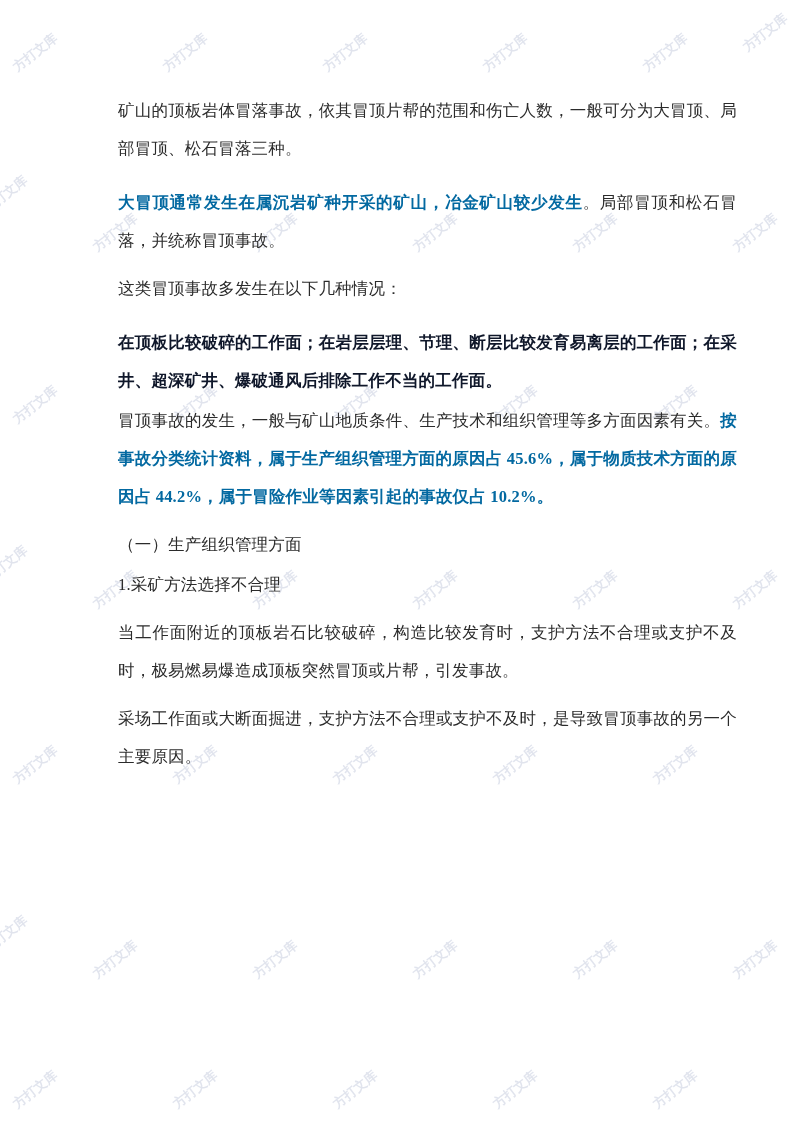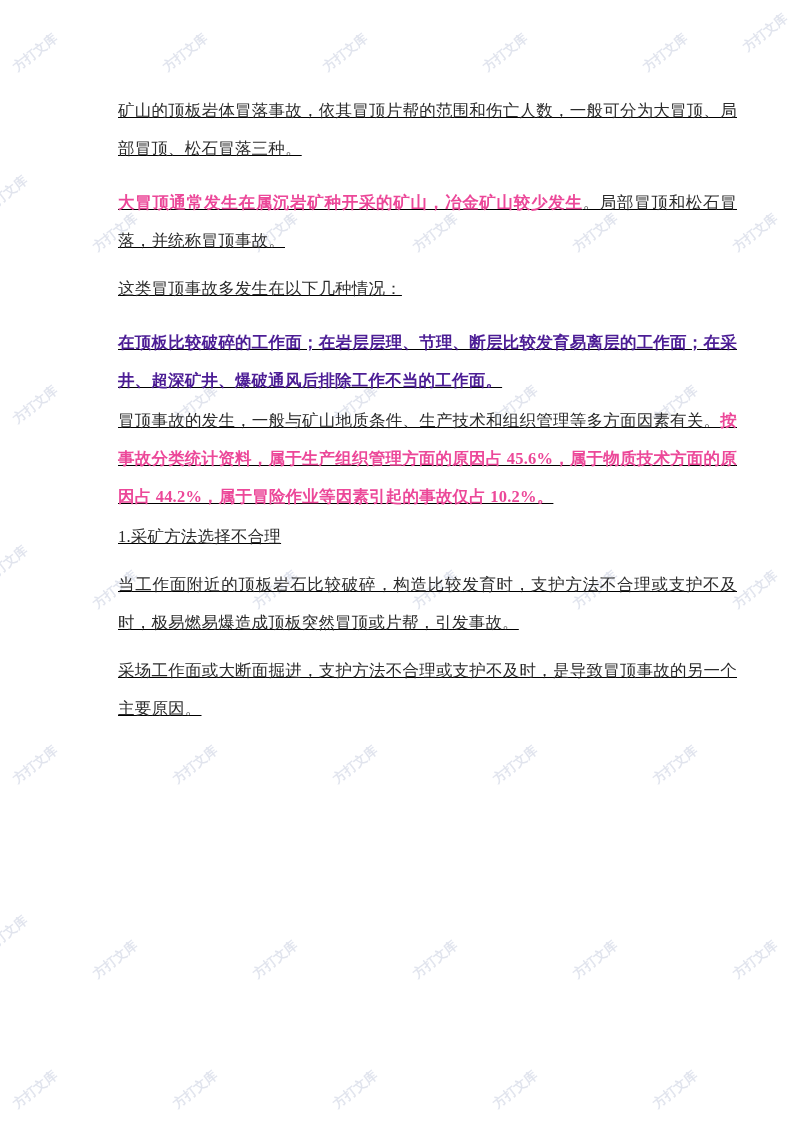--- a/index.html
+++ b/index.html
@@ -36,38 +36,37 @@
     width: 44px;
     text-align: center;
   }
 
   
   .page {
     position: relative;
     z-index: 2;
     padding: 92px 56px 0 118px;
     box-sizing: border-box;
-    text-decoration: underline;
   }
 
   p {
     margin: 0 0 2px 0;
     font-size: 16.5px;
     line-height: 38px;
     color: #2b2b2b;
     text-align: justify;
     letter-spacing: 0.2px;
   }
 
   p.blue {
-    color: #4c1d95;
+    color: #0f172a;
     font-weight: bold;
   }
   span.blue {
-    color: #ec4899;
+    color: #0369a1;
     font-weight: bold;
   }
   span.plain {
     color: #2b2b2b;
     font-weight: normal;
   }
   p.gap-top {
     margin-top: 16px;
   }
   p.gap-top-sm {
@@ -130,20 +129,21 @@
   <p class="plain">矿山的顶板岩体冒落事故，依其冒顶片帮的范围和伤亡人数，一般可分为大冒顶、局部冒顶、松石冒落三种。</p>
 
   <p class="gap-top"><span class="blue">大冒顶通常发生在属沉岩矿种开采的矿山，冶金矿山较少发生</span><span class="plain">。局部冒顶和松石冒落，并统称冒顶事故。</span></p>
 
   <p class="plain gap-top-sm">这类冒顶事故多发生在以下几种情况：</p>
 
   <p class="blue gap-top">在顶板比较破碎的工作面；在岩层层理、节理、断层比较发育易离层的工作面；在采井、超深矿井、爆破通风后排除工作不当的工作面。</p>
 
   <p><span class="plain">冒顶事故的发生，一般与矿山地质条件、生产技术和组织管理等多方面因素有关。</span><span class="blue">按事故分类统计资料，属于生产组织管理方面的原因占 45.6%，属于物质技术方面的原因占 44.2%，属于冒险作业等因素引起的事故仅占 10.2%。</span></p>
 
+  <p class="plain gap-top-sm">（一）生产组织管理方面</p>
 
   <p class="plain">1.采矿方法选择不合理</p>
 
 
   <p class="plain gap-top-sm">当工作面附近的顶板岩石比较破碎，构造比较发育时，支护方法不合理或支护不及时，极易燃易爆造成顶板突然冒顶或片帮，引发事故。</p>
 
   <p class="plain gap-top-sm">采场工作面或大断面掘进，支护方法不合理或支护不及时，是导致冒顶事故的另一个主要原因。</p>
 
 
 

